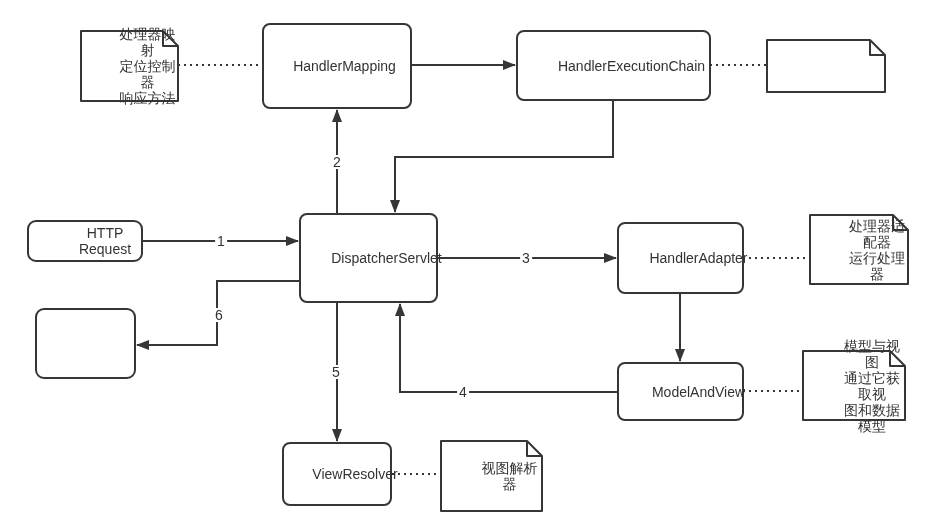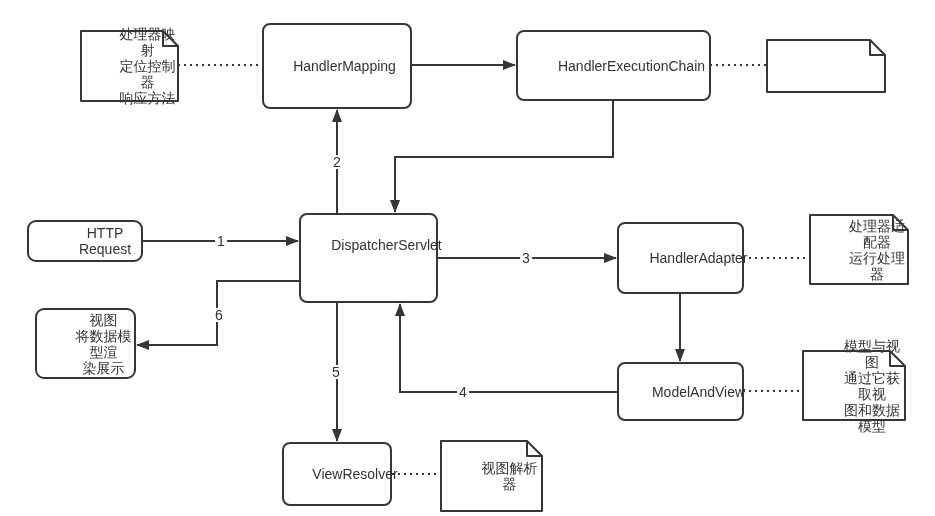--- a/index.html
+++ b/index.html
@@ -78,27 +78,24 @@
     </g>
     <g>
       <path class="note-outline" d="M441 441 H527 L542 456 V511 H441 Z"></path>
       <path class="note-crease" d="M527 441 V456 H542"></path>
     </g>
   </svg>
 
   <div class="lbl" style="left:28px;top:221px;width:118px;height:40px">HTTP Request</div>
   <div class="lbl" style="left:263px;top:24px;width:127px;height:84px">HandlerMapping</div>
   <div class="lbl" style="left:517px;top:31px;width:193px;height:69px">HandlerExecutionChain</div>
-  <div class="lbl" style="left:300px;top:201px;width:137px;height:88px">DispatcherServlet</div>
+  <div class="lbl" style="left:300px;top:214px;width:137px;height:88px">DispatcherServlet</div>
   <div class="lbl" style="left:618px;top:223px;width:125px;height:70px">HandlerAdapter</div>
   <div class="lbl" style="left:618px;top:363px;width:125px;height:57px">ModelAndView</div>
   <div class="lbl" style="left:283px;top:443px;width:108px;height:62px">ViewResolver</div>
-  <div class="lbl" style="left:36px;top:309px;width:99px;height:69px">视图
-将数据模型渲
-染展示</div>
 
   <div class="lbl" style="left:81px;top:31px;width:97px;height:70px">处理器映射
 定位控制器
 响应方法</div>
   <div class="lbl" style="left:810px;top:215px;width:98px;height:69px">处理器适配器
 运行处理器</div>
   <div class="lbl" style="left:803px;top:351px;width:102px;height:69px">模型与视图
 通过它获取视
 图和数据模型</div>
   <div class="lbl" style="left:441px;top:441px;width:101px;height:70px">视图解析器</div>

